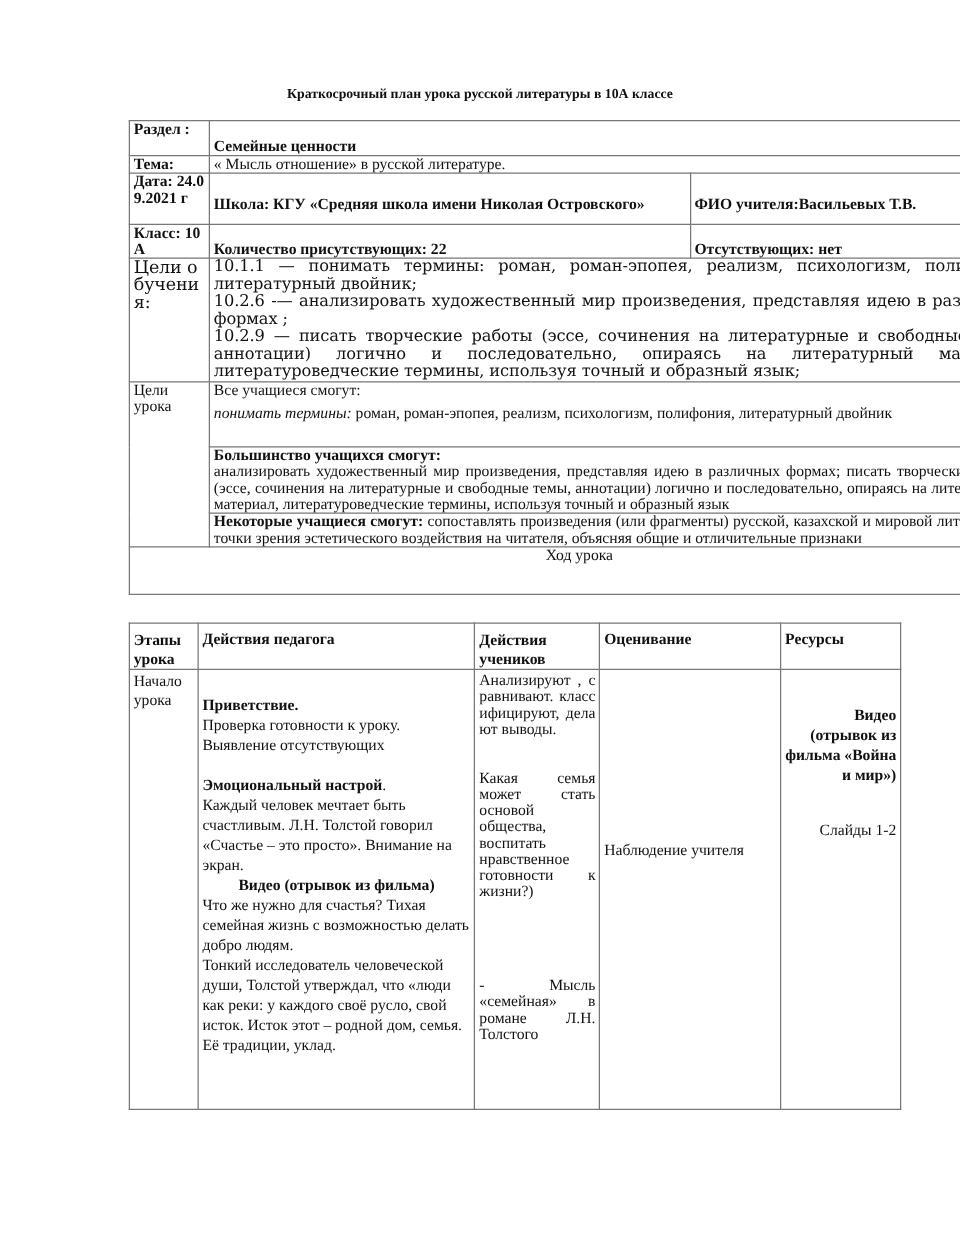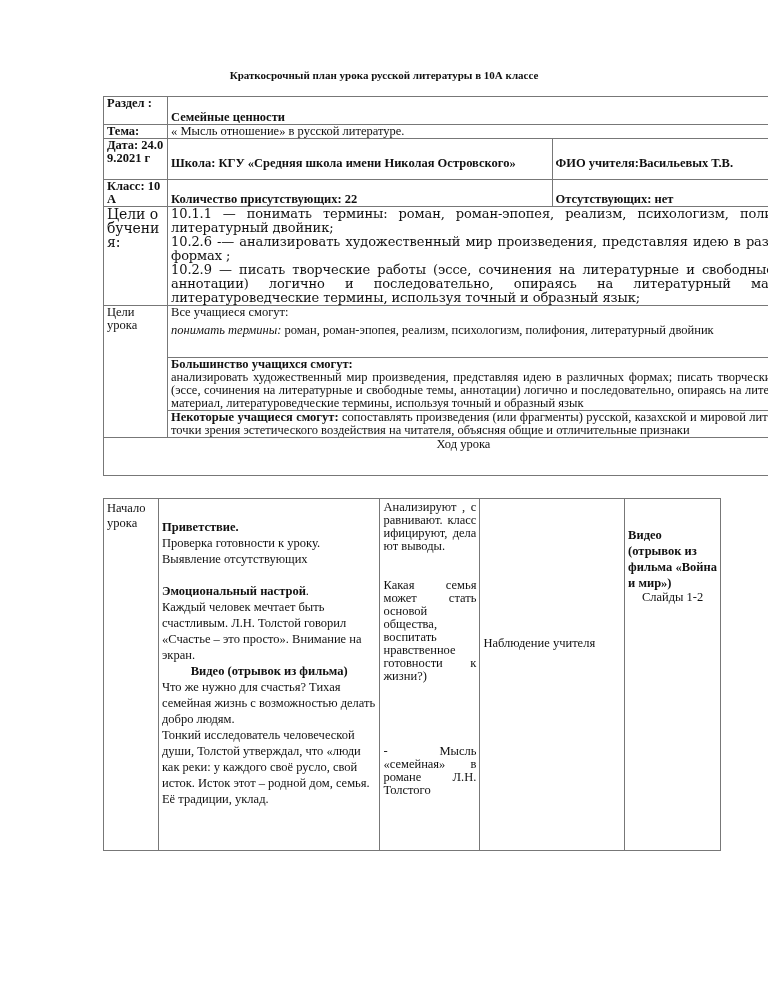--- a/index.html
+++ b/index.html
@@ -80,20 +80,27 @@
 
 <table id="t2">
   <colgroup>
       <col style="width:55px">
       <col style="width:222px">
       <col style="width:100px">
       <col style="width:145px">
       <col style="width:96px">
     </colgroup>
   <tbody>
+      <tr style="height:37px">
+    <td class="b" style="padding-top:6px;line-height:15px">Этапы урока</td>
+    <td class="b" style="padding-top:6px">Действия педагога</td>
+    <td class="b" style="padding-top:6px;line-height:15px">Действия учеников</td>
+    <td class="b" style="padding-top:6px">Оценивание</td>
+    <td class="b" style="padding-top:6px">Ресурсы</td>
+  </tr>
   <tr style="height:352px">
     <td style="line-height:15px;padding-top:2px">Начало урока</td>
     <td style="line-height:16px;padding-top:20px">
       <p class="b">Приветствие.</p>
       <p>Проверка готовности к уроку.</p>
       <p>Выявление отсутствующих</p>
       <div style="height:16px"></div>
       <p><span class="b">Эмоциональный настрой</span>.</p>
       <p>Каждый человек мечтает быть счастливым. Л.Н. Толстой говорил «Счастье – это просто». Внимание на экран.</p>
       <p class="b" style="text-align:center">Видео (отрывок из фильма)</p>
@@ -104,18 +111,18 @@
       <p style="word-break:break-all">Анализируют , сравнивают. классифицируют, делают выводы.</p>
       <div style="height:26px"></div>
       <p>Какая семья может стать основой общества, воспитать нравственное готовности к жизни?)</p>
       <div style="height:62px"></div>
       <p>- Мысль «семейная» в романе Л.Н. Толстого</p>
     </td>
     <td style="padding-top:138px">
       <p>Наблюдение учителя</p>
     </td>
     <td style="padding-top:28px">
-      <p class="b" style="text-align:left;line-height:16px">Видео (отрывок из фильма «Война и мир»)</p>
-      <p style="text-align:center">Слайды 1-2</p>
+      <p class="b" style="text-align:right;line-height:16px">Видео (отрывок из фильма «Война и мир»)</p>
+      <p style="margin-top:30px;text-align:right">Слайды 1-2</p>
     </td>
   </tr>
 </tbody>
   </table>
 
 </body></html>

